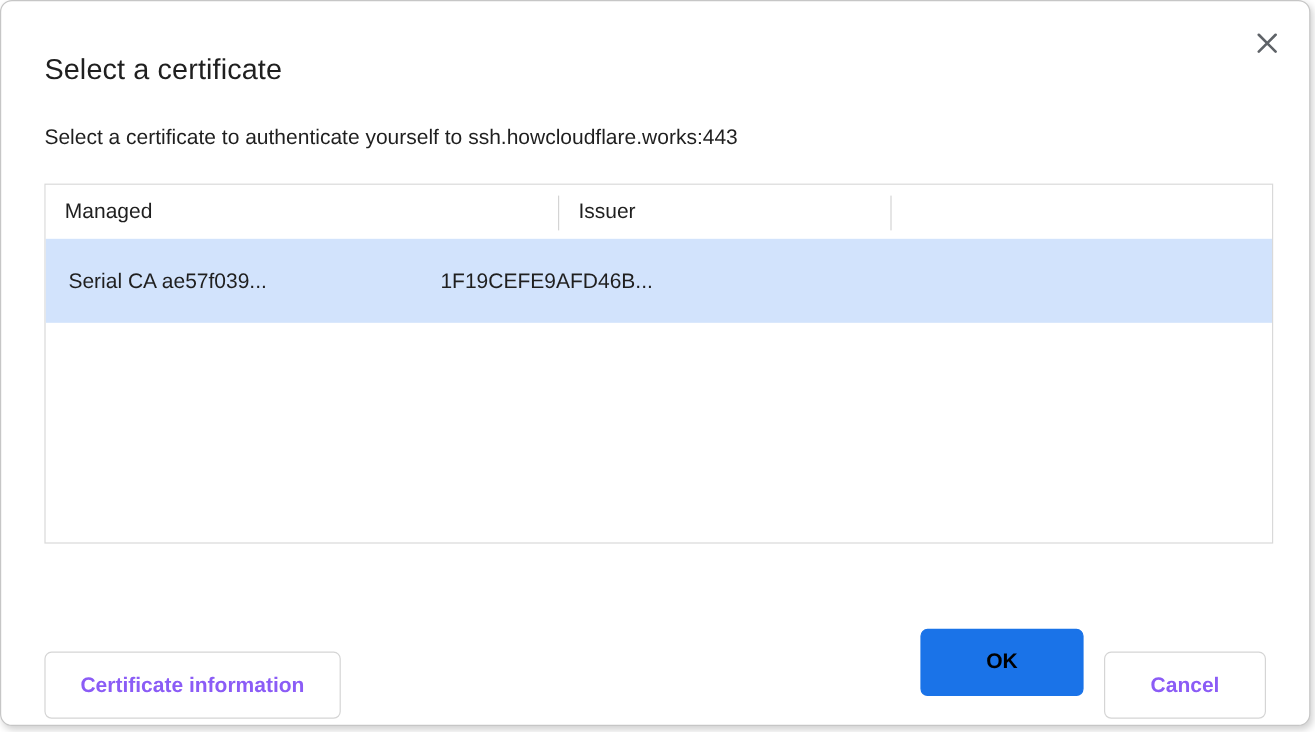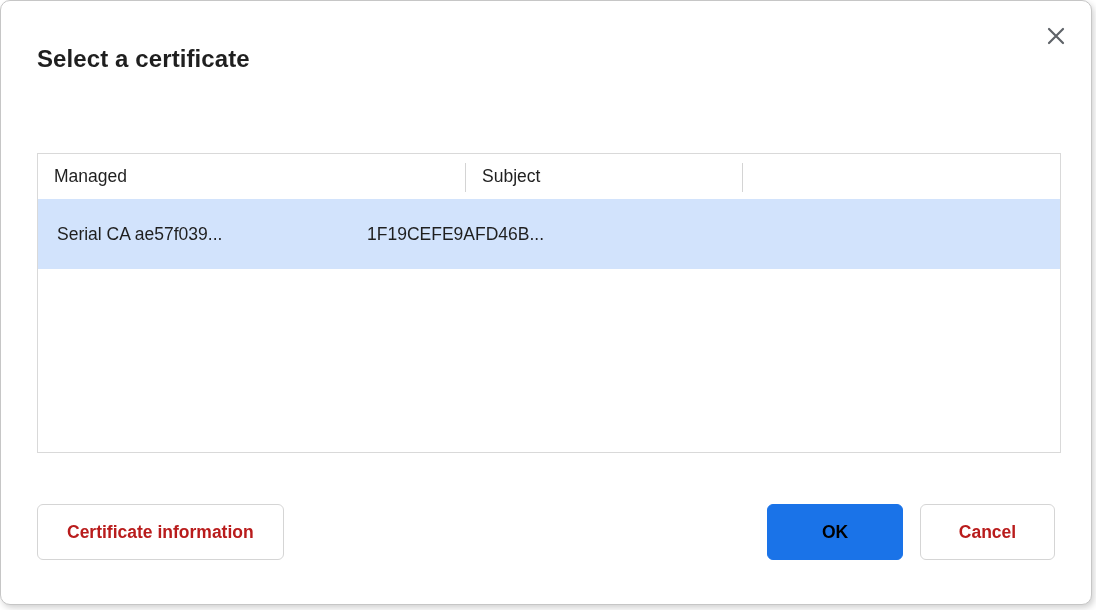--- a/index.html
+++ b/index.html
@@ -23,21 +23,21 @@
     width: 26px; height: 26px;
     display: flex; align-items: center; justify-content: center;
     cursor: pointer;
     background: transparent;
     border: none;
   }
   .dialog-title {
     position: absolute;
     left: 36px; top: 44px;
     font-size: 24px;
-    font-weight: 700;
+    font-weight: 400;
     color: #1f1f1f;
     letter-spacing: 0.1px;
   }
   .dialog-subtitle {
     position: absolute;
     left: 36px; top: 103px;
     font-size: 17.5px;
     font-weight: 400;
     color: #1f1f1f;
   }
@@ -111,21 +111,22 @@
     font-weight: 700;
     font-family: "Liberation Sans", "DejaVu Sans", sans-serif;
     cursor: pointer;
     display: flex;
     align-items: center;
     justify-content: center;
   }
   .btn-outline {
     background: #ffffff;
     border: 1px solid #d5d5d5;
-    color: #b91c1c;
+    color: #8b5cf6;
+    margin-top: 39px;
   }
   .btn-primary {
     background: #1a73e8;
     border: 1px solid #1a73e8;
     color: #000000;
   }
   .btn-cert-info { padding: 0 29px; }
   .btn-ok { width: 136px; margin-left: auto; }
   .btn-cancel { width: 135px; margin-left: 17px; }
 </style>
@@ -137,25 +138,26 @@
   <button class="close-btn">
     <span style="display:flex;">
       <svg width="18" height="18" viewBox="0 0 18 18">
         <path d="M2 2 L16 16 M16 2 L2 16" stroke="#5f6368" stroke-width="2.2" stroke-linecap="round"></path>
       </svg>
     </span>
   </button>
 
   <div class="dialog-title">Select a certificate</div>
 
+  <div class="dialog-subtitle">Select a certificate to authenticate yourself to ssh.howcloudflare.works:443</div>
 
   <div class="cert-table">
     <div class="cert-table-header">
       <div class="header-cell col-subject">Managed</div>
-      <div class="header-cell col-serial">Subject</div>
+      <div class="header-cell col-serial">Issuer</div>
       <div class="header-filler"></div>
     </div>
 
     <div class="cert-row">
       <div class="row-cell cell-issuer">Serial CA ae57f039...</div>
       <div class="row-cell cell-serial">1F19CEFE9AFD46B...</div>
     </div>
   </div>
 
   <div class="footer">

